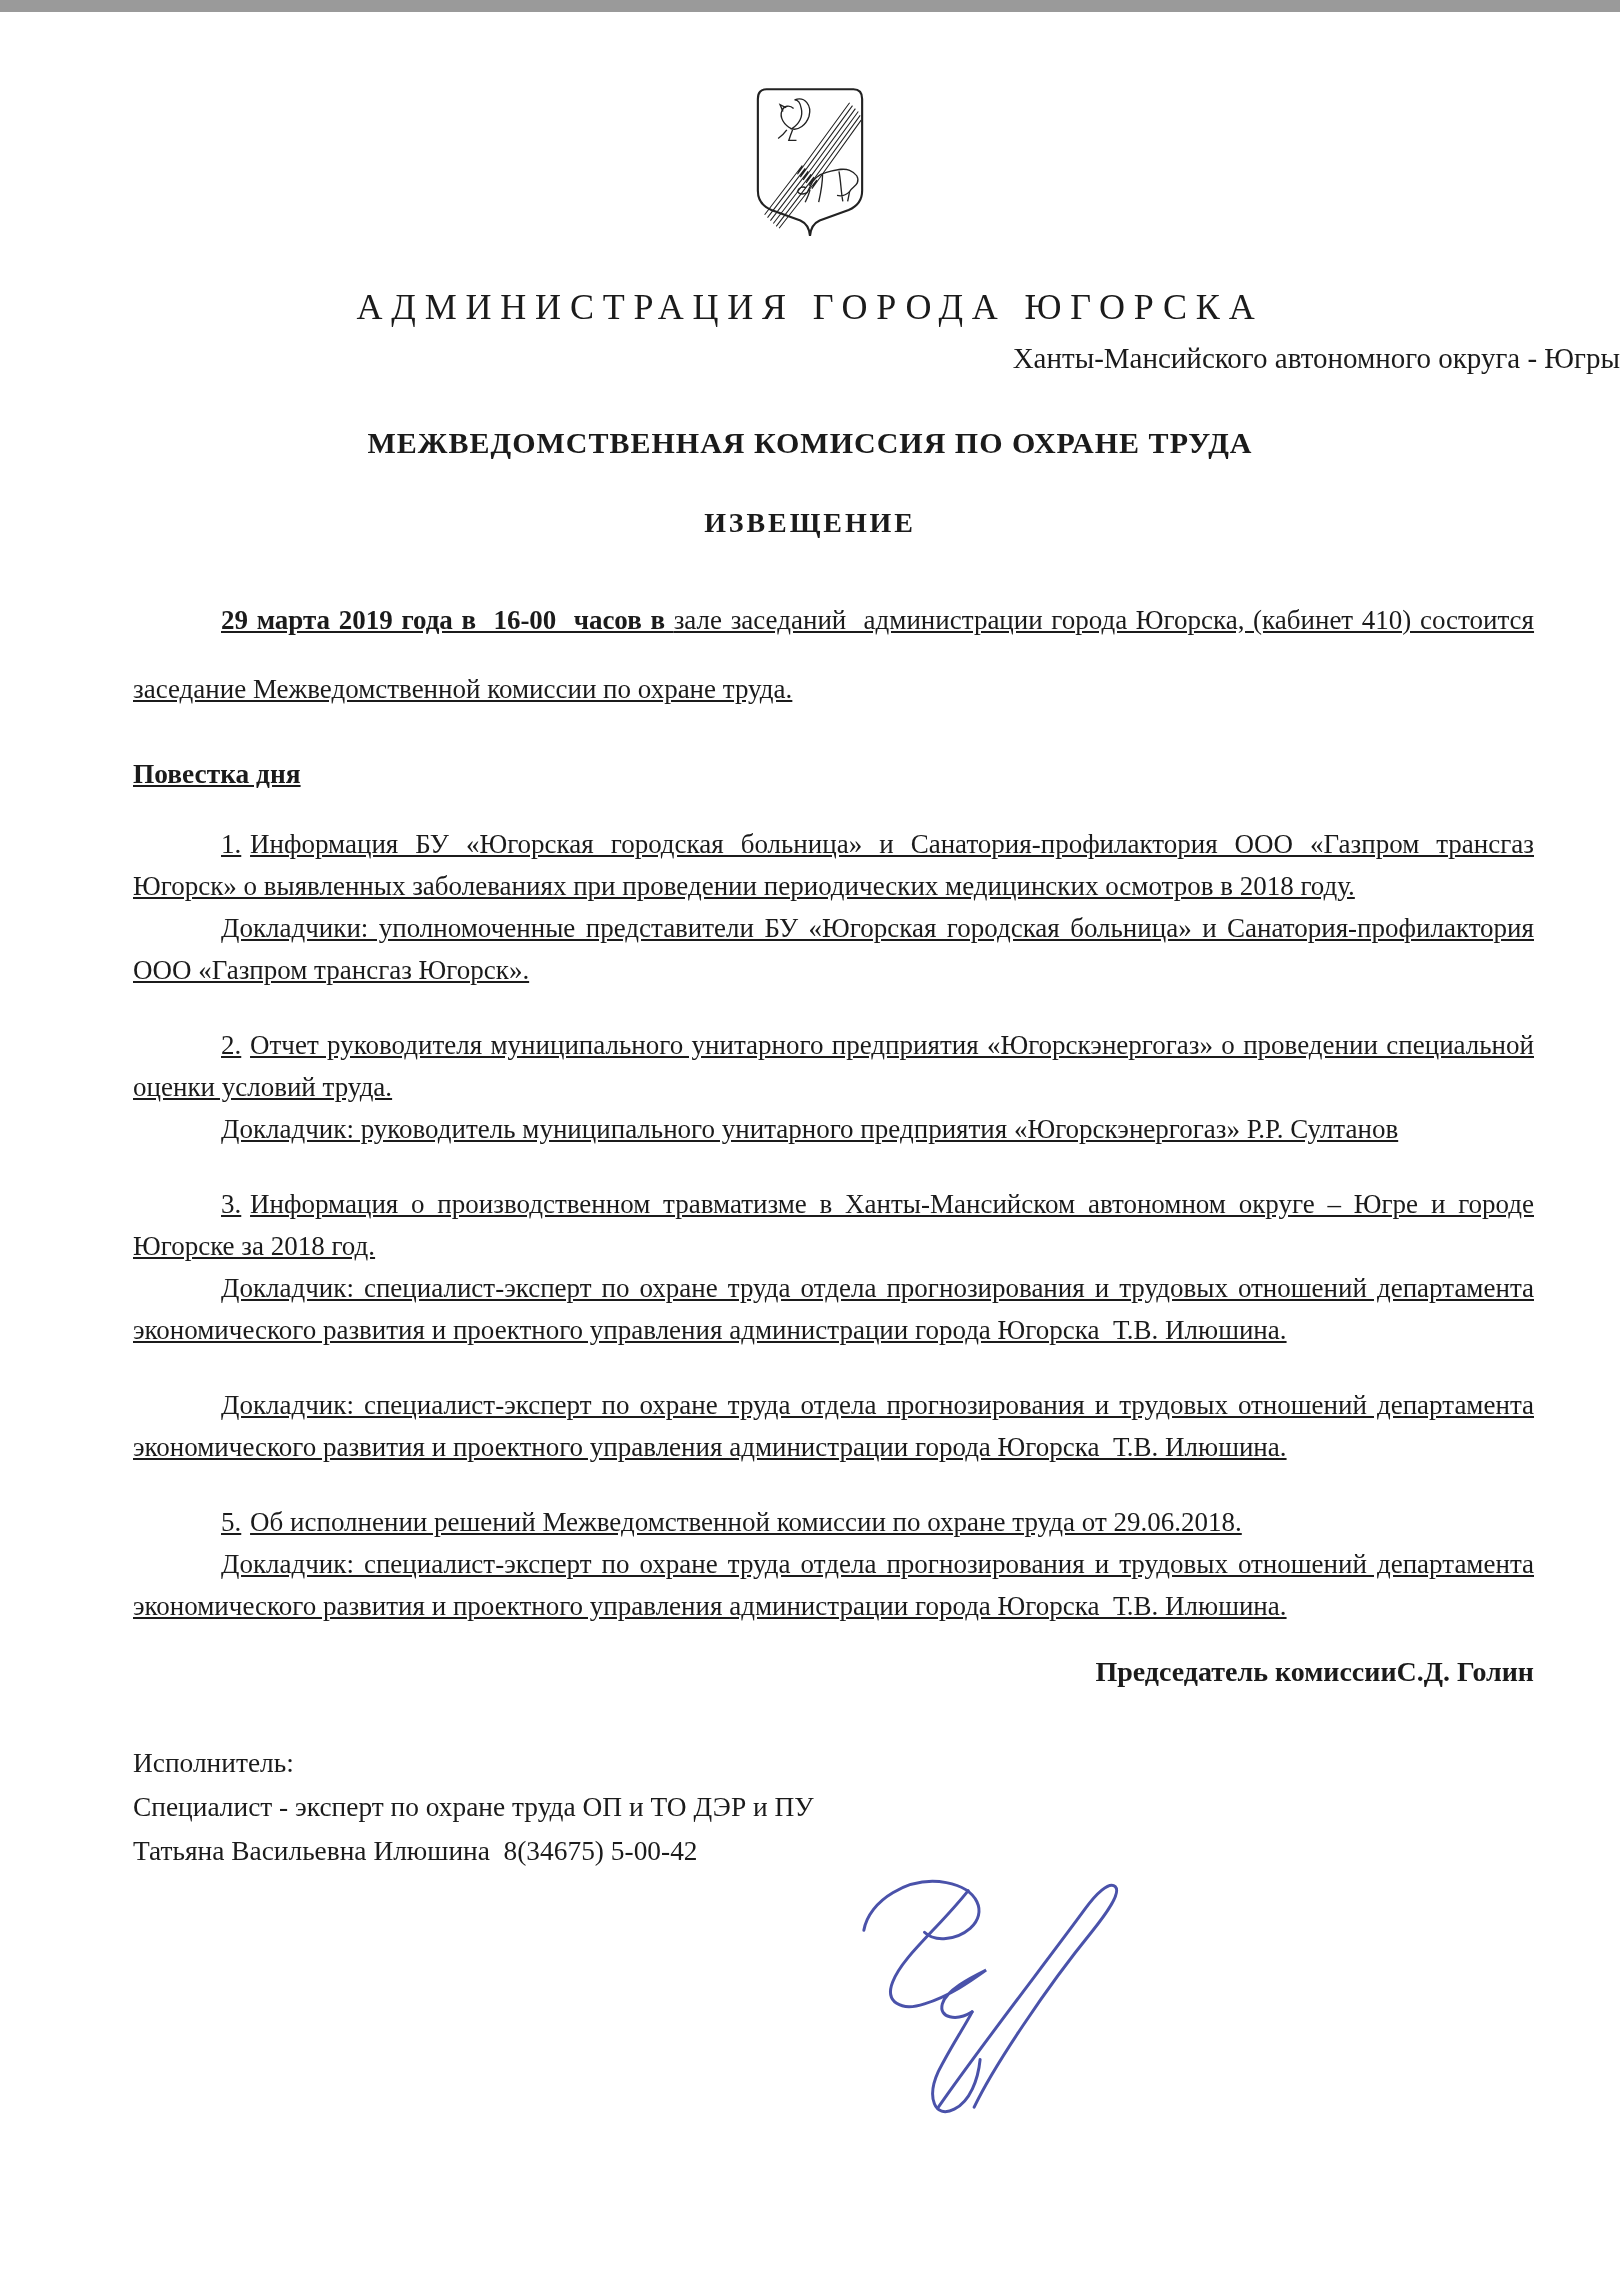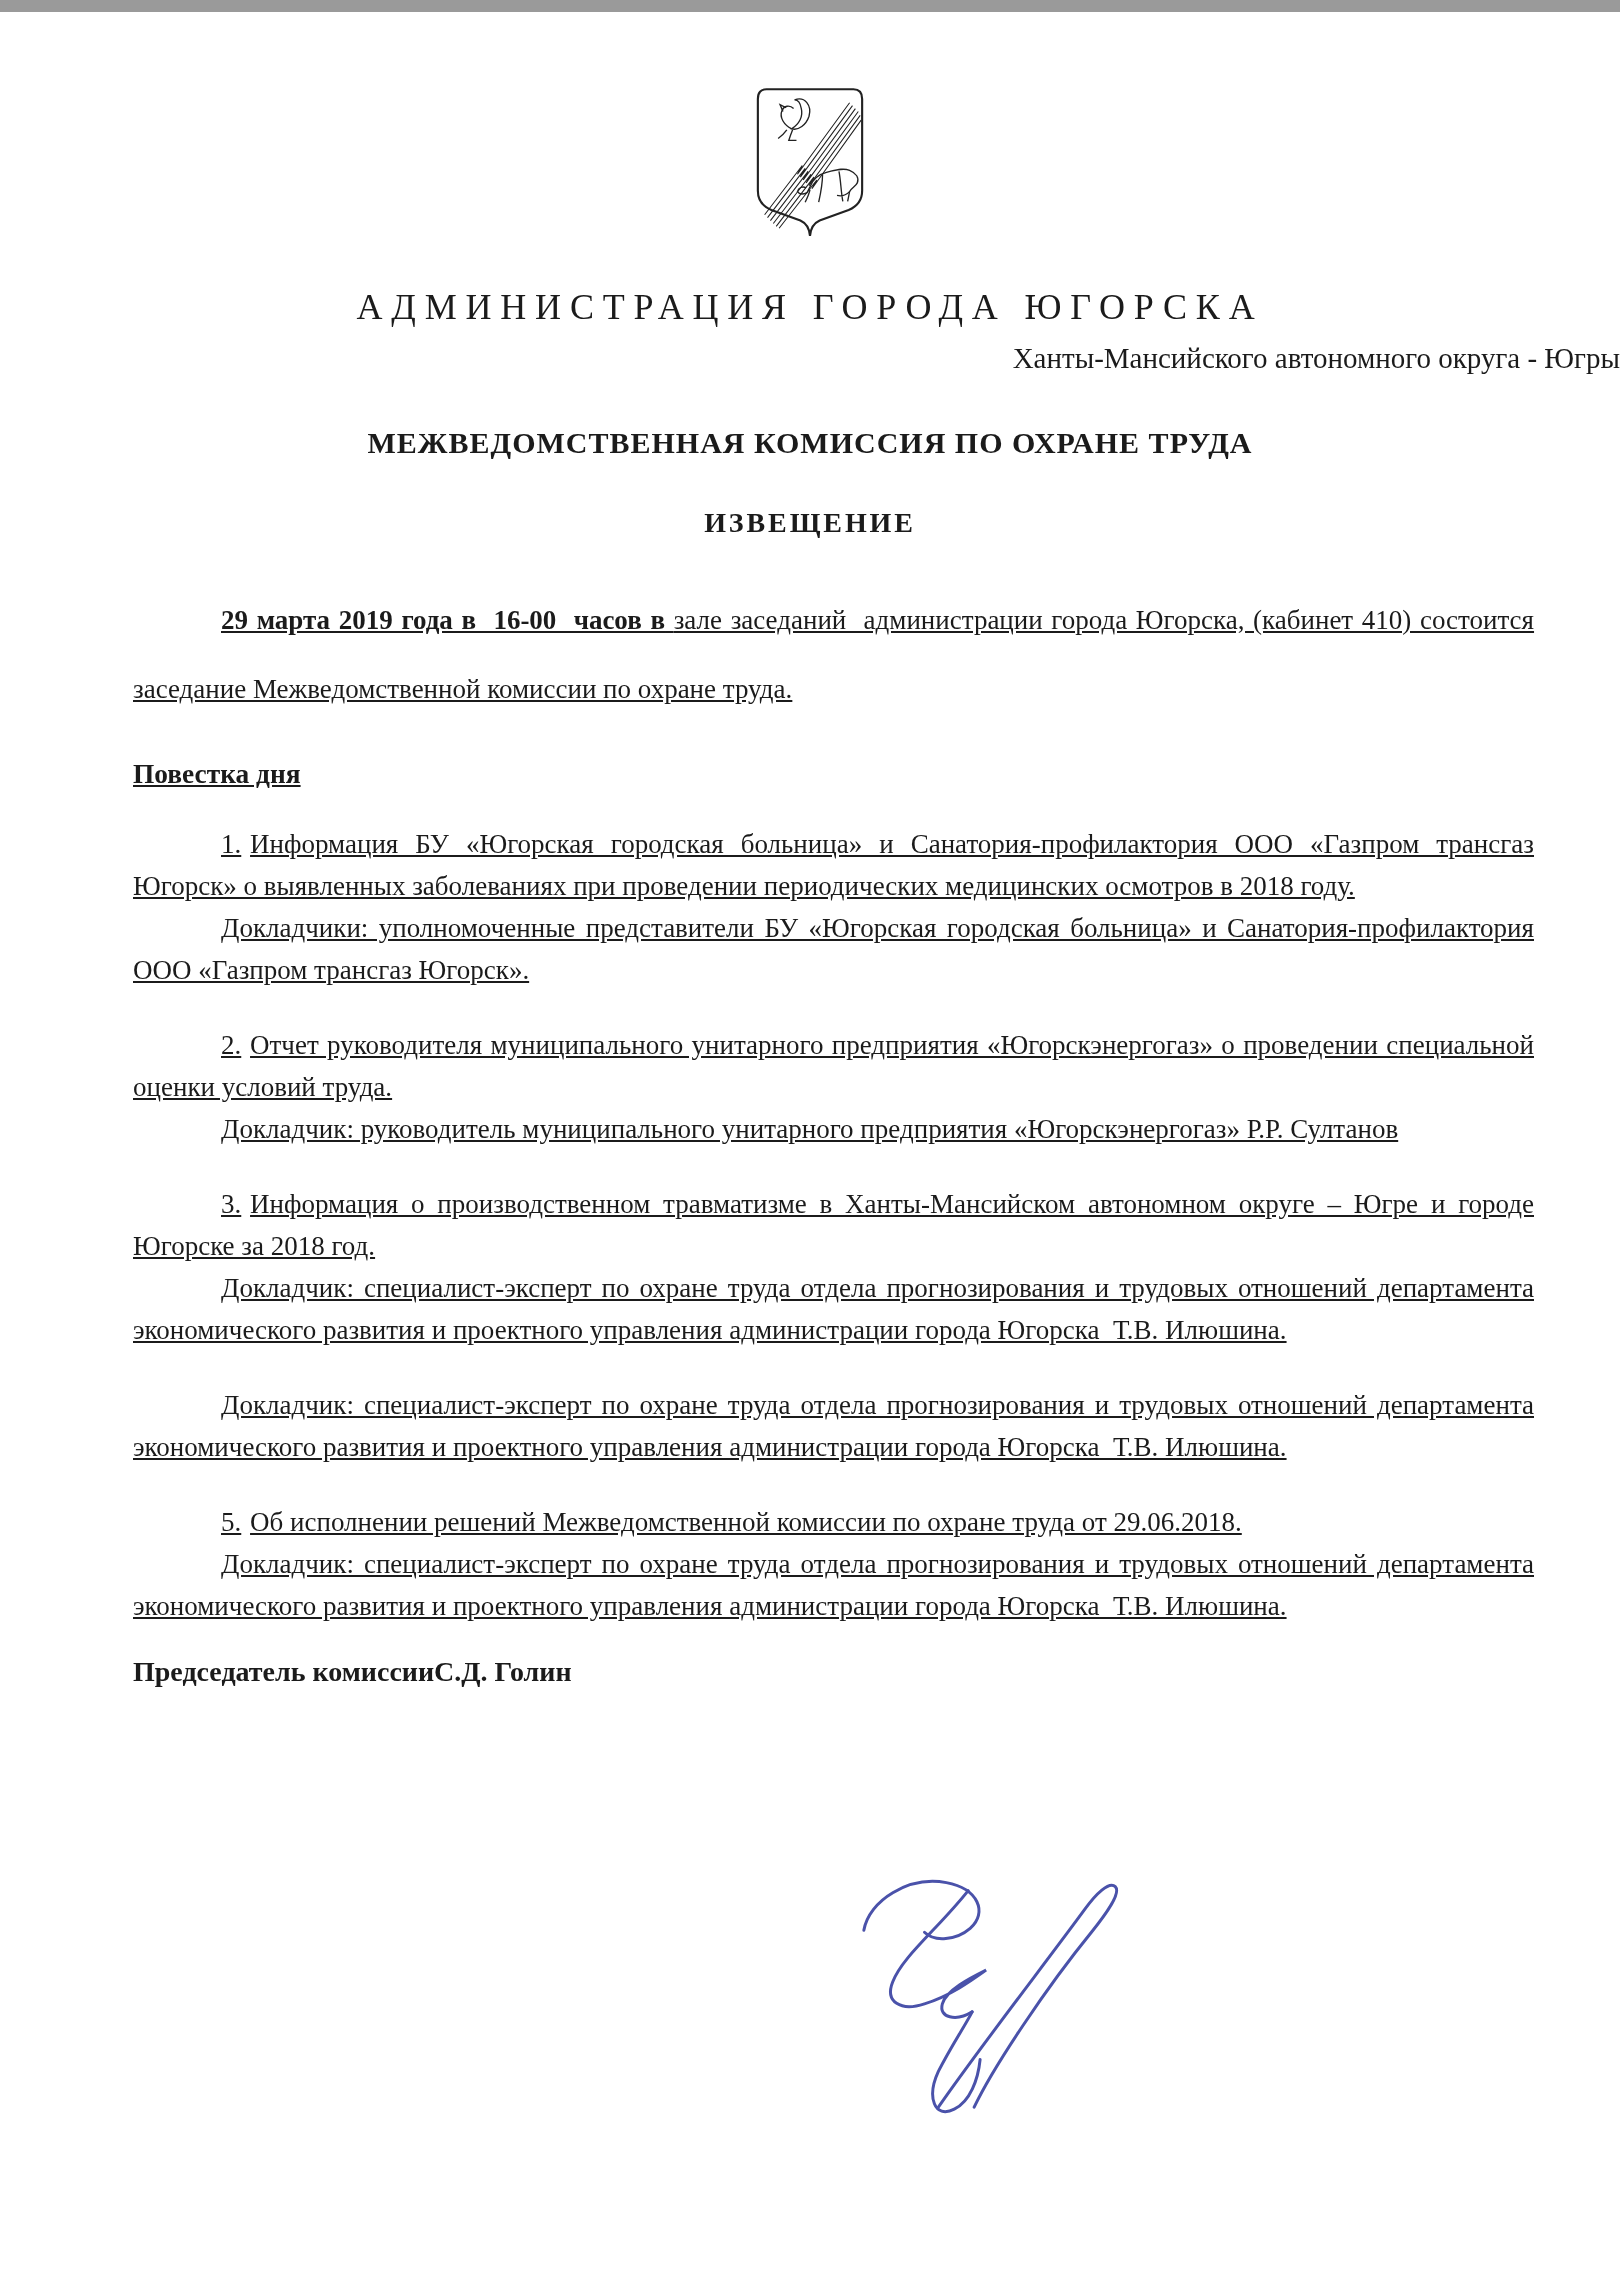--- a/index.html
+++ b/index.html
@@ -19,21 +19,21 @@
   .org-region{ margin-top:13.7px; text-align:right; font-size:29px; }
   .commission{ margin-top:51px; text-align:center; font-size:30px; font-weight:bold; letter-spacing:1px; }
   .doc-type  { margin-top:47px; text-align:center; font-size:28px; font-weight:bold; letter-spacing:2.9px; }
   .content   { padding:0 86px 0 133px; font-size:27px;text-decoration:underline; }
   .intro     { margin-top:47px; line-height:69px; text-align:justify; text-indent:88px; }
   .intro .b  { font-weight:bold; }
   .agenda-title { margin-top:35px; text-align:left; font-size:27.4px; font-weight:bold; }
   .agenda-item  { margin-top:33px; }
   .para      { line-height:42px; text-align:justify; text-indent:88px; }
   .num       { margin-right:8.8px; }
-  .signoff   { display:flex; justify-content:flex-start; align-items:baseline;
+  .signoff   { display:flex; justify-content:flex-end; align-items:baseline;
                padding:0 86px 0 133px; margin-top:29px; font-size:28px; font-weight:bold; }
   .executor  { padding:0 86px 0 133px; margin-top:53px; font-size:27.4px; }
   .executor p{ line-height:44px; }
   .signature-svg { position:absolute; left:839px; top:1809px; width:318px; height:318px;
                    color:#4a52aa; pointer-events:none; }
   .signature-svg path { fill:none; stroke:currentColor; stroke-width:3; stroke-linecap:round; }
 </style>
 </head>
 <body>
 
@@ -100,20 +100,25 @@
       <p class="para">Докладчик: специалист-эксперт по охране труда отдела прогнозирования и трудовых отношений департамента экономического развития и проектного управления администрации города Югорска &nbsp;Т.В. Илюшина.</p>
     </div>
 
   </div>
 
   <div class="signoff">
     <span>Председатель комиссии</span>
     <span>С.Д. Голин</span>
   </div>
 
+  <div class="executor">
+    <p>Исполнитель:</p>
+    <p>Специалист - эксперт по охране труда ОП и ТО ДЭР и ПУ</p>
+    <p>Татьяна Васильевна Илюшина &nbsp;8(34675) 5-00-42</p>
+  </div>
 
   <svg class="signature-svg" viewBox="0 0 320 320" aria-hidden="true">
     <path d="M 25,110 C 30,80 70,55 108,62 C 140,68 150,92 132,108 C 118,120 96,122 86,112"></path>
     <path d="M 130,70 C 100,108 64,136 54,162 C 46,182 62,192 86,184 C 112,176 134,160 148,150 C 132,158 108,170 104,184 C 100,198 118,202 134,192"></path>
     <path d="M 134,192 C 128,204 112,228 100,252 C 88,278 96,300 116,290 C 132,282 140,260 142,240"></path>
     <path d="M 100,288 C 140,230 210,140 248,88 C 258,74 272,60 278,66 C 284,72 270,92 254,112 C 210,166 156,246 136,288"></path>
   </svg>
 
 </div>
 

